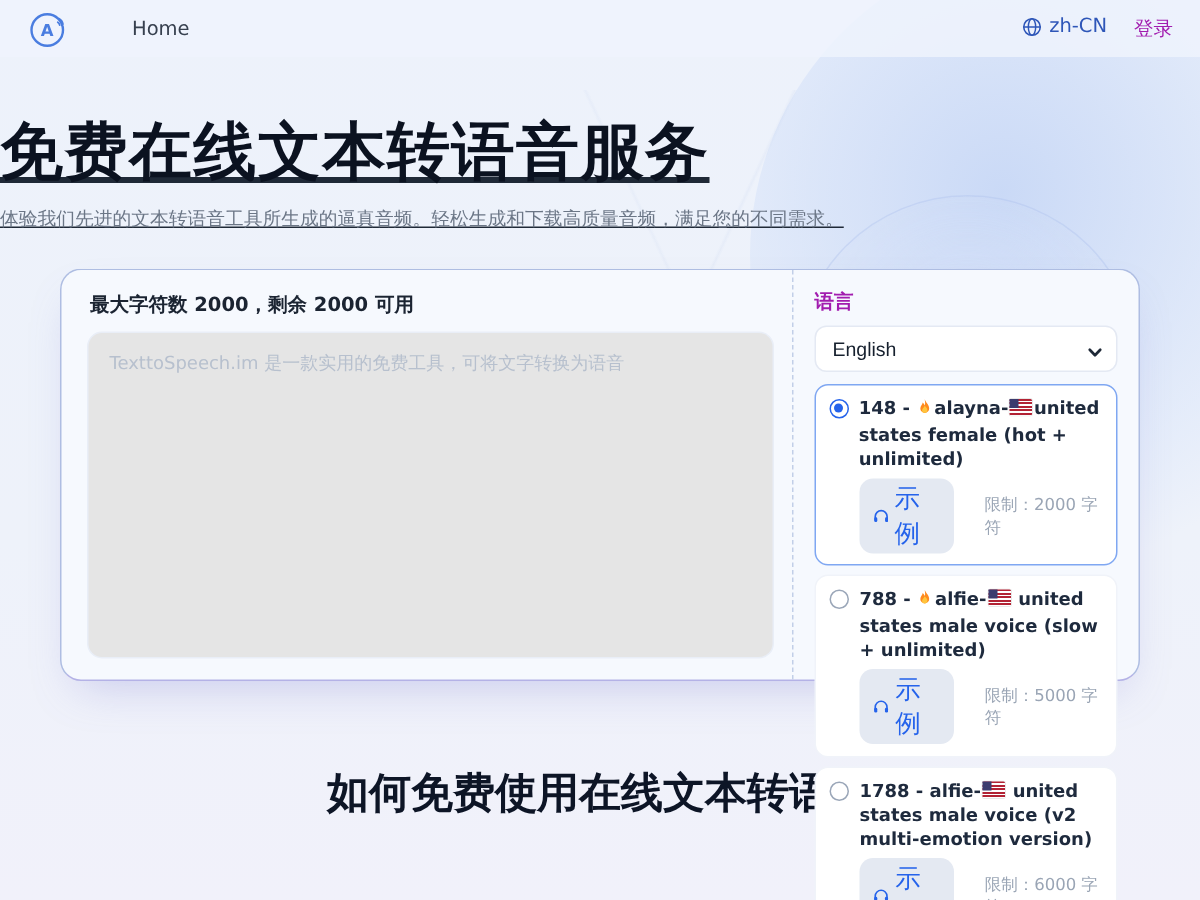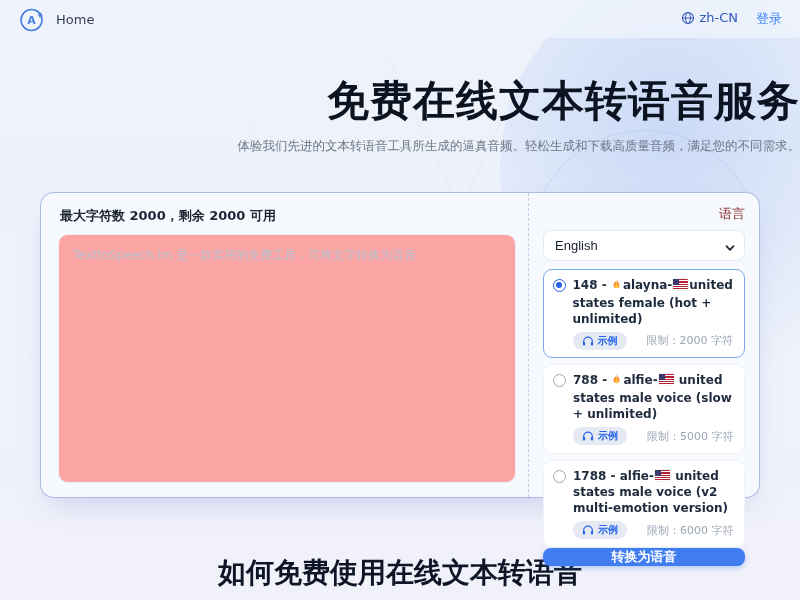--- a/index.html
+++ b/index.html
@@ -18,45 +18,45 @@
   .blob3 { position:absolute; left:210px; top:60px; width:500px; height:300px;
     background:
       linear-gradient(115deg, transparent 49.7%, rgba(190,205,235,.25) 50%, transparent 50.3%),
       linear-gradient(65deg, transparent 49.7%, rgba(190,205,235,.22) 50%, transparent 50.3%);
     opacity:.6; }
 
   
   .nav { position:relative; height:38px; display:flex; align-items:center; padding:0 18px;
     background:rgba(238,243,253,.85); z-index:5; }
   .logo { width:28px; height:28px; display:flex; align-items:center; justify-content:center; }
-  .nav-home { margin-left:10px; font-size:13px; color:#37404f; cursor:pointer; }
+  .nav-home { margin-left:42px; font-size:13px; color:#37404f; cursor:pointer; }
   .nav-right { margin-left:auto; display:flex; align-items:flex-start; gap:18px; }
   .lang-switch { display:flex; align-items:center; gap:4px; font-size:13px; color:#2e56b8; cursor:pointer; }
-  .login { font-size:13px; color:#3b82f6; cursor:pointer; }
-
-  
-  .hero { position:relative; text-align:right; z-index:2; }
+  .login { font-size:13px; color:#a21caf; cursor:pointer; }
+
+  
+  .hero { position:relative; text-align:left; z-index:2;text-decoration:underline; }
   .hero-title { margin-top:40px; font-size:42px; line-height:46px; font-weight:700; color:#0b1220; letter-spacing:1px; }
   .hero-sub { margin-top:14px; font-size:12.5px; color:#6b7686; }
 
   
-  .card { position:relative; z-index:3; width:720px; margin:37px auto 0;
+  .card { position:relative; z-index:3; width:720px; margin:24px auto 0;
     background:#f6f9fe; border:1px solid #aebde2; border-bottom-color:#b4b2e6;
-    border-radius:14px; height:306px; display:flex;
+    border-radius:14px; height:275px; display:flex;
     box-shadow:0 14px 30px -12px rgba(120,120,210,.35); }
   .card-left { flex:1; padding:12px 12px 14px 17px; display:flex; flex-direction:column; }
   .char-info { font-size:13px; font-weight:700; color:#1b2432; margin:2px 0 9px 2px; }
   .text-input { flex:1; width:100%; resize:none; border:1px solid #e9eef7; border-radius:10px;
-    background:#fca5a5; padding:12px 14px; font-size:12px; color:#334155; outline:none;
+    background:#e5e5e5; padding:12px 14px; font-size:12px; color:#334155; outline:none;
     font-family:"DejaVu Sans","Liberation Sans",sans-serif; }
   .text-input::placeholder { color:#b7c0ce; }
 
   .card-right { width:231px; border-left:1px dashed #c2cfe8; padding:12px 14px 14px;
     display:flex; flex-direction:column; }
-  .field-label { font-size:13px; font-weight:400; color:#7f1d1d;text-align:right; }
+  .field-label { font-size:13px; font-weight:700; color:#a21caf; }
   .select-wrap { position:relative; margin-top:7px; }
   select.lang-select { width:100%; height:31px; appearance:none; -webkit-appearance:none;
     border:1px solid #e4e9f3; border-radius:8px; background:#fff; padding:0 26px 0 11px;
     font-size:13px; color:#16202e; font-family:Liberation Sans, sans-serif; outline:none; }
   .chevron { position:absolute; right:9px; top:9px; pointer-events:none; }
 
   .voice-head { display:flex; align-items:baseline; gap:7px; margin-top:13px; }
   .voice-count { font-size:11px; color:#8c97a8; }
   .voice-list { display:flex; flex-direction:column; gap:6px; margin-top:8px; }
   .voice-card { background:#fff; border:1px solid #f0f3f9; border-radius:9px; padding:7px 9px 8px;
@@ -65,21 +65,21 @@
   .voice-row { display:flex; gap:7px; }
   .radio { flex:0 0 13px; width:13px; height:13px; border-radius:50%; border:1.5px solid #9aa6b8;
     margin-top:2px; background:#fff; position:relative; }
   .radio.checked { border-color:#2563eb; }
   .radio.checked::after { content:""; position:absolute; left:2px; top:2px; width:6px; height:6px;
     border-radius:50%; background:#2563eb; }
   .voice-label { font-size:12px; font-weight:700; color:#1e2a3d; line-height:16px; }
   .voice-meta { display:flex; align-items:center; gap:8px; margin:5px 0 0 20px; }
   .sample-btn { display:inline-flex; align-items:center; gap:4px; background:#e4e9f2; border-radius:9px;
     padding:2px 9px; cursor:pointer; }
-  .sample-btn span { font-size:10px; font-weight:700; color:#2563eb; }
+  .sample-btn span { font-size:17px; font-weight:400; color:#2563eb; }
   .limit { font-size:11px; color:#9aa5b5;padding-left:12px; }
 
   .flag { display:inline-block; width:15px; height:11px; vertical-align:-1px; position:relative;
     border-radius:1px; background:repeating-linear-gradient(180deg,#b22234 0 1.2px,#ffffff 1.2px 2.3px);
     box-shadow:0 0 0 .5px rgba(0,0,0,.12); margin:0 1px; }
   .flag i { position:absolute; left:0; top:0; width:6px; height:6px; background:#3c3b6e; }
   .fire { display:inline-block; vertical-align:-2px; margin-right:1px; }
 
   .convert-btn { margin-top:auto; height:30px; border:none; border-radius:8px; background:#3f7df1;
     color:#fff; font-size:13px; font-weight:700; cursor:pointer; font-family:inherit;

